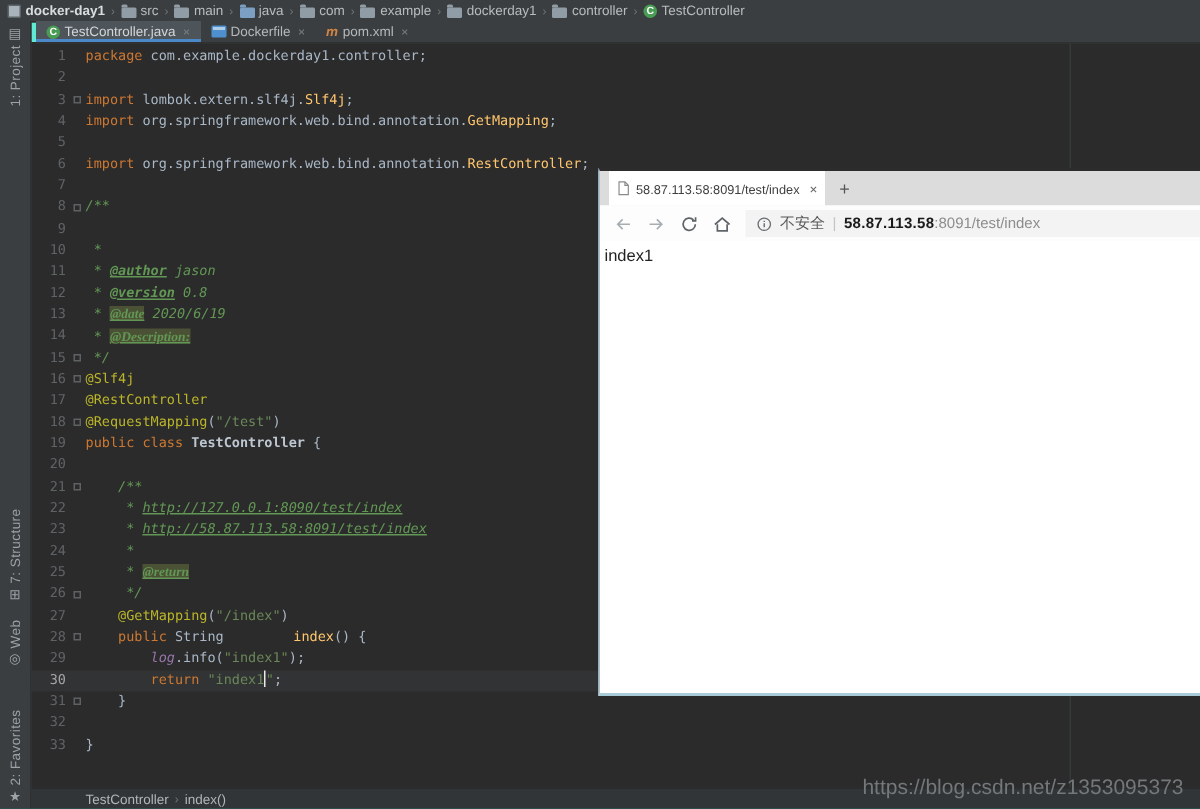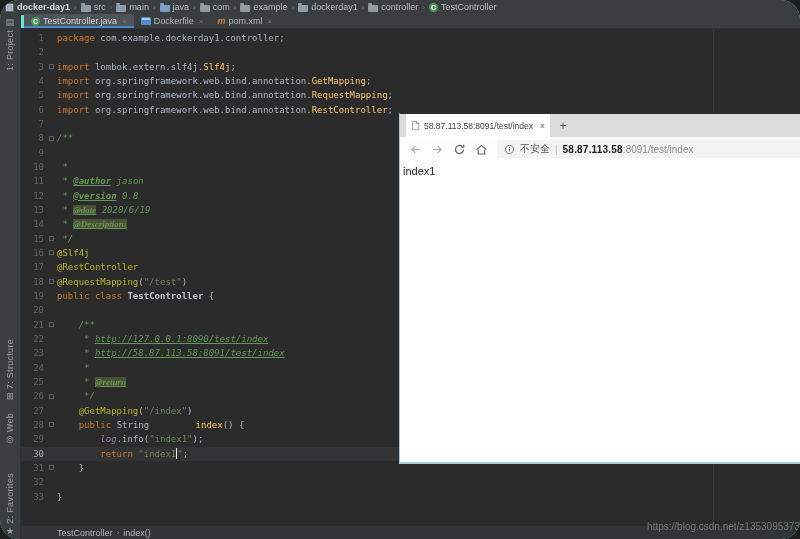--- a/index.html
+++ b/index.html
@@ -1,17 +1,17 @@
 <!DOCTYPE html>
 <html><head>
 <meta charset="utf-8">
 <style>
   html,body{margin:0;padding:0;background:#1e1e1e;}
   #root{position:relative;width:800px;height:539px;overflow:hidden;background:#5eead4;
-        font-family:"Liberation Sans",sans-serif;border-radius:19px;-webkit-font-smoothing:antialiased;}
+        font-family:"Liberation Sans",sans-serif;-webkit-font-smoothing:antialiased;}
 
   
   #topnav{position:absolute;left:0;top:0;right:0;height:14px;background:#3b3e40;
           border-bottom:1px solid #2e3031;display:flex;align-items:center;padding-left:5px;
           font-size:9px;color:#b8bcbe;white-space:nowrap;z-index:5;}
   .crumb{display:flex;align-items:center;gap:3px;cursor:default;}
   .crumb-root{font-weight:bold;color:#d8dcde;}
   .crumb-sep{color:#6f7577;margin:0 4px;font-size:8px;}
 
   
@@ -49,21 +49,21 @@
   .tagh{color:#629755;font-style:italic;font-weight:bold;text-decoration:underline;background:#4a5134;font-family:Liberation Serif, serif;}
   .link{color:#629755;font-style:italic;text-decoration:underline;}
   .fld{color:#9876aa;font-style:italic;}
   .meth{color:#ffc66d;margin-left:41px;} .clsname{color:#bdc7d1;font-weight:bold;} .pln{color:#a9b7c6;}
   .caret{display:inline-block;width:1px;height:11px;background:#eaeaea;vertical-align:-2px;}
 
   
   #botbar{position:absolute;left:20px;right:0;bottom:0;height:13px;background:#323537;
           border-top:1px solid #2a2c2d;display:flex;align-items:center;padding-left:37px;
           font-size:9px;color:#b2b5b7;z-index:5;}
-  #watermark{position:absolute;right:0;bottom:7px;font-size:10px;color:#73787b;z-index:20;}
+  #watermark{position:absolute;right:11px;bottom:7px;font-size:14px;color:#73787b;z-index:20;}
 
   
   .ic-folder{width:10px;height:7px;background:#909ca6;border-radius:1px;position:relative;
              margin-top:2px;flex:none;}
   .ic-folder::before{content:"";position:absolute;top:-2px;left:0;width:4px;height:2px;
              background:inherit;border-radius:1px 1px 0 0;}
   .ic-folder.java{background:#7ba0c4;}
   .ic-project{width:9px;height:9px;background:#a8b2ba;border:1px solid #5c6468;
               box-sizing:border-box;border-radius:1px;flex:none;}
   .ic-class{width:9px;height:9px;border-radius:50%;background:#499C54;color:#fff;
@@ -207,21 +207,20 @@
           <span class="cline"><span class="kw">import</span><span class="pln"> lombok.extern.slf4j.</span><span class="cls">Slf4j</span><span class="pln">;</span></span>
         </div>
         <div class="crow">
           <span class="lnum">4</span>
           <span class="foldc"></span>
           <span class="cline"><span class="kw">import</span><span class="pln"> org.springframework.web.bind.annotation.</span><span class="cls">GetMapping</span><span class="pln">;</span></span>
         </div>
         <div class="crow">
           <span class="lnum">5</span>
           <span class="foldc"></span>
-          <span class="cline"><span class="kw">import</span><span class="pln"> org.springframework.web.bind.annotation.</span><span class="cls">RequestMapping</span><span class="pln">;</span></span>
         </div>
         <div class="crow">
           <span class="lnum">6</span>
           <span class="foldc"></span>
           <span class="cline"><span class="kw">import</span><span class="pln"> org.springframework.web.bind.annotation.</span><span class="cls">RestController</span><span class="pln">;</span></span>
         </div>
         <div class="crow">
           <span class="lnum">7</span>
           <span class="foldc"></span>
           <span class="cline"></span>

